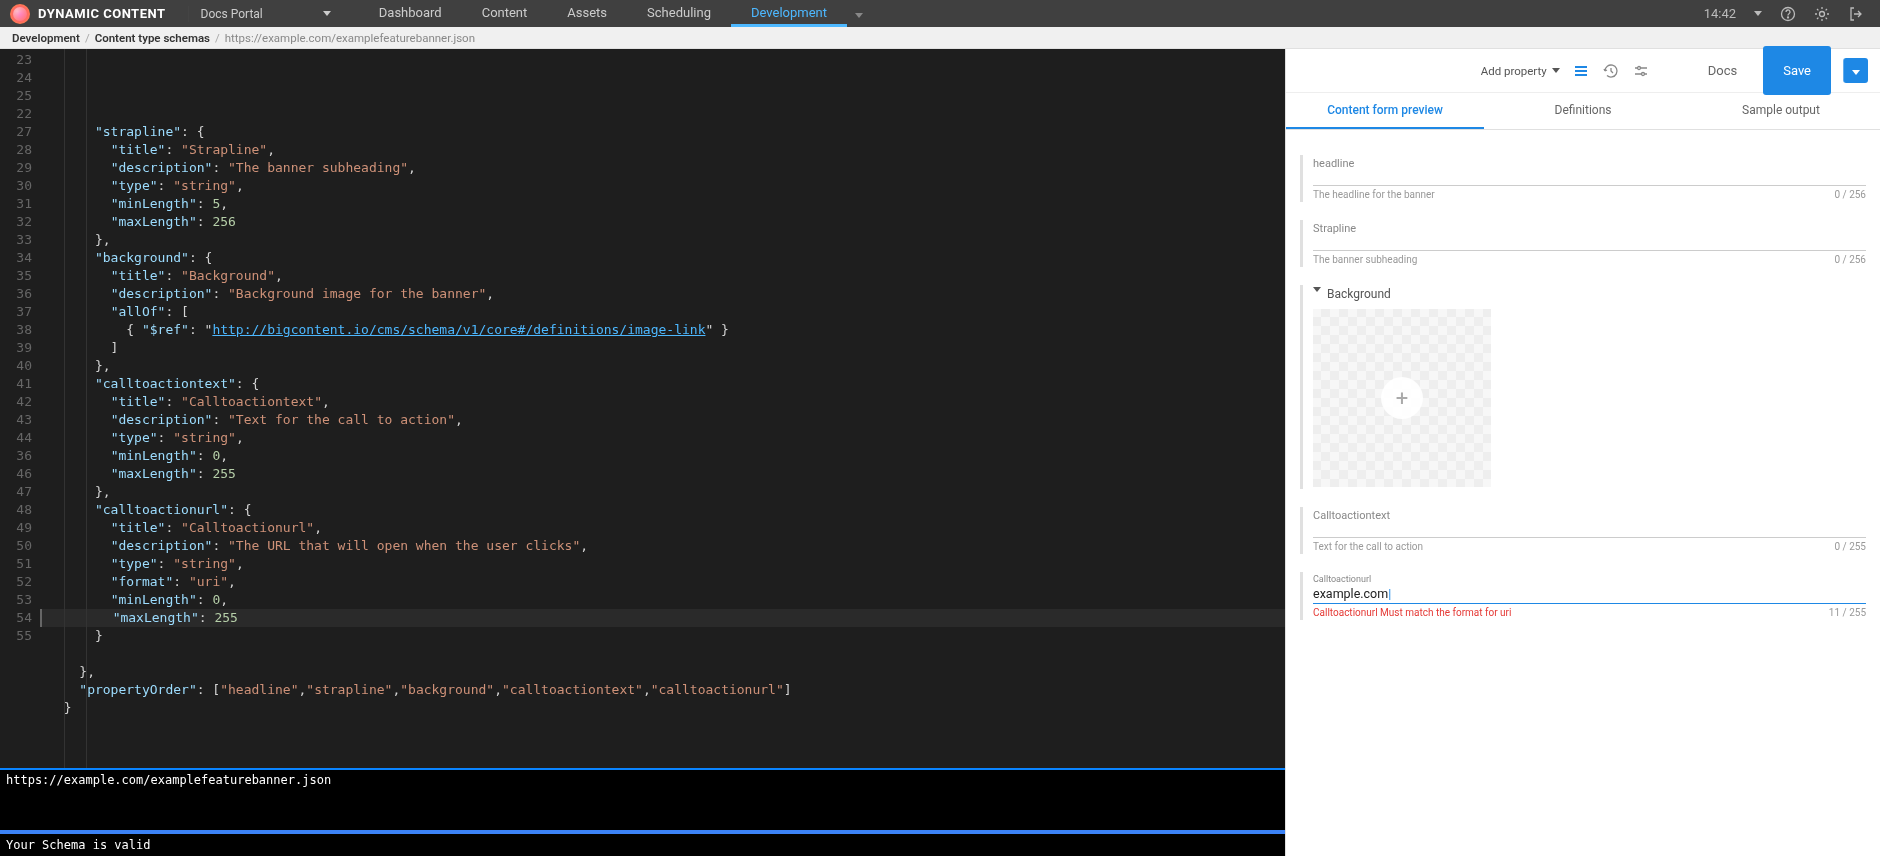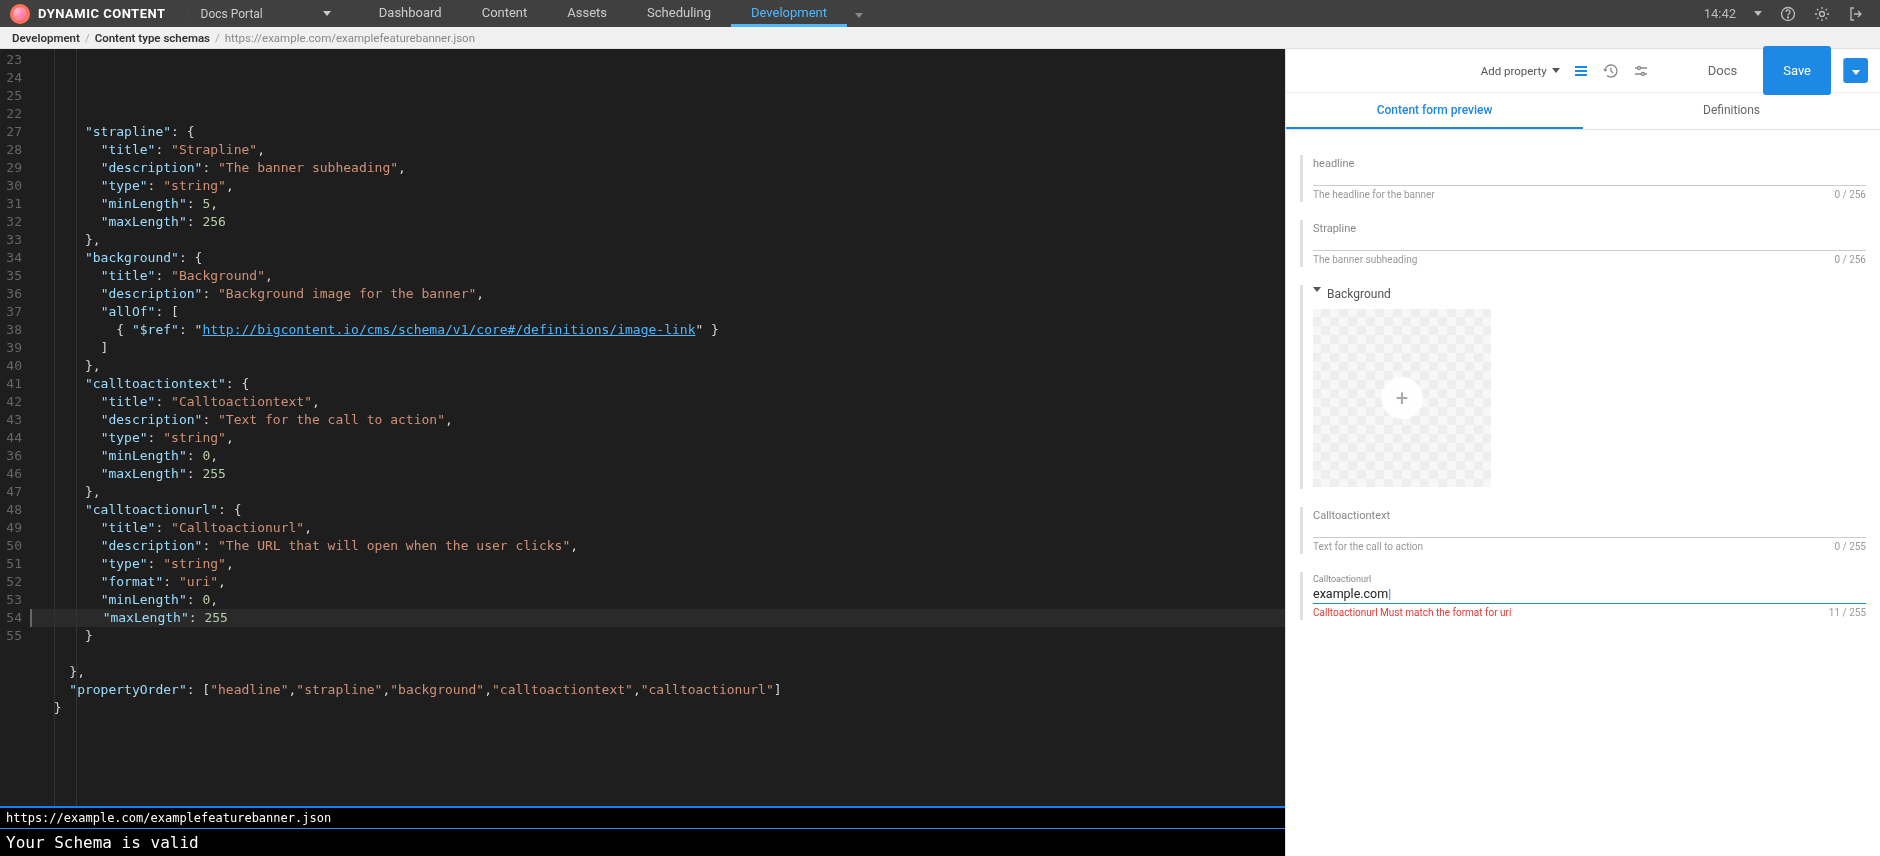--- a/index.html
+++ b/index.html
@@ -27,38 +27,38 @@
 .breadcrumb-item.bold { color: #333; font-weight: 600; }
 .breadcrumb-sep { margin: 0 5px; color: #aaa; }
 .breadcrumb-url { color: #888; }
 
 
 .main { display: flex; height: calc(856px - 27px - 22px); }
 .editor-pane { flex: 1; background: #1e1e1e; display: flex; flex-direction: column; min-width: 0; }
 .right-pane { width: 595px; background: #fff; display: flex; flex-direction: column; border-left: 1px solid #e0e0e0; }
 
 
-.editor-content { flex: 1; display: flex; font-family: "Consolas", "Monaco", monospace; font-size: 13px; line-height: 18px; overflow: hidden; position: relative; }
+.editor-content { flex: 1; display: flex; font-family: "Consolas", "Monaco", monospace; font-size: 13px; line-height: 18px; overflow: hidden; position: relative; margin-left: 10px; }
 .line-numbers { background: #1e1e1e; color: #666; padding: 2px 8px 2px 6px; text-align: right; user-select: none; width: 30px; }
 .line-num { height: 18px; }
 .code-area { flex: 1; padding: 2px 0; color: #d4d4d4; white-space: pre; position: relative; }
 .code-line { height: 18px; padding-left: 8px; }
 .code-line.highlight { background: #2a2a2a; border-left: 2px solid #666; }
 .guide { position: absolute; top: 0; bottom: 0; width: 1px; background: #333; }
 
 
 .key { color: #9cdcfe; }
 .string { color: #ce9178; }
 .number { color: #b5cea8; }
 .link { color: #4db8ff; text-decoration: underline; }
 
 
 .status-bars { background: #000; }
 .status-path { background: #000; color: #fff; font-family: Consolas, monospace; font-size: 12px; padding: 3px 6px; border-top: 2px solid #0a84ff; }
-.status-valid { background: #000; color: #fff; font-family: Consolas, monospace; font-size: 16px; padding: 4px 6px; border-top: 1px solid #3b82f6; }
+.status-valid { background: #000; color: #fff; font-family: Consolas, monospace; font-size: 12px; padding: 4px 6px; border-top: 4px solid #3b82f6; margin-top: 40px; }
 
 
 .right-toolbar { height: 44px; display: flex; align-items: center; padding: 0 12px; gap: 12px; border-bottom: 1px solid #eee; }
 .add-property { margin-left: auto; display: flex; align-items: center; gap: 5px; font-size: 11.5px; color: #555; cursor: pointer; }
 .toolbar-icon { width: 18px; height: 18px; display: flex; align-items: center; justify-content: center; color: #888; cursor: pointer; }
 .toolbar-icon.active { color: #1e88e5; }
 .toolbar-spacer { flex: 1; }
 .back-btn { font-size: 13px; color: #666; padding: 5px 14px; cursor: pointer; }
 .save-btn { background: #1e88e5; color: #fff; padding: 17px 20px; border-radius: 3px; font-size: 13px; cursor: pointer; display: flex; align-items: center; }
 .save-dropdown { background: #1e88e5; color: #fff; padding: 5px 8px; border-radius: 3px; cursor: pointer; border-left: 1px solid rgba(255,255,255,0.3); }
@@ -223,20 +223,21 @@
       </div>
       <div style="width:20px"></div>
       <div class="back-btn">Docs</div>
       <div class="save-btn">Save</div>
       <div class="save-dropdown"><span class="chevron-down"></span></div>
     </div>
 
     <div class="right-tabs">
       <div class="right-tab active">Content form preview</div>
       <div class="right-tab">Definitions</div>
+      <div class="right-tab">Sample output</div>
     </div>
 
     <div class="form-preview">
       <div class="field-group">
         <div class="field-label">headline</div>
         <div class="field-input-line"></div>
         <div class="field-desc-row">
           <div class="field-desc">The headline for the banner</div>
           <div class="field-count">0 / 256</div>
         </div>

